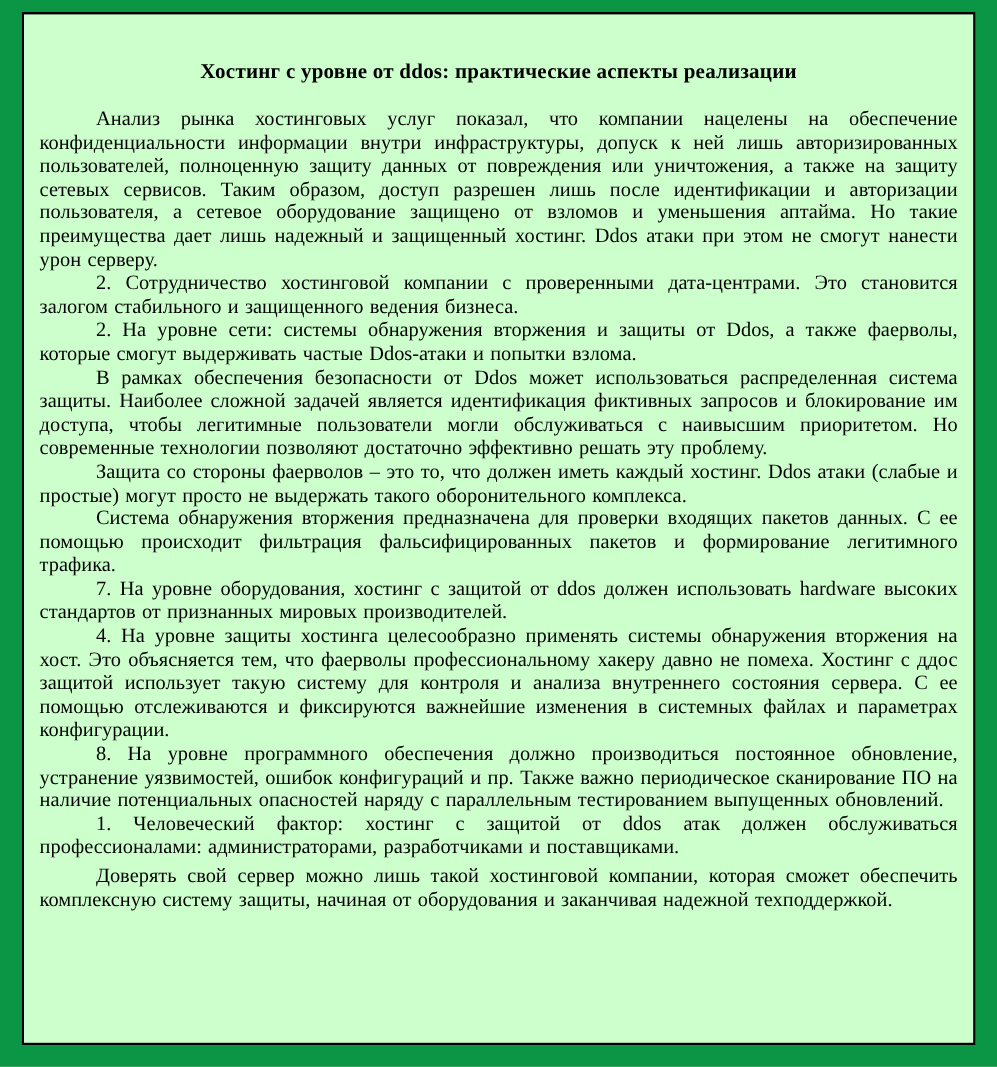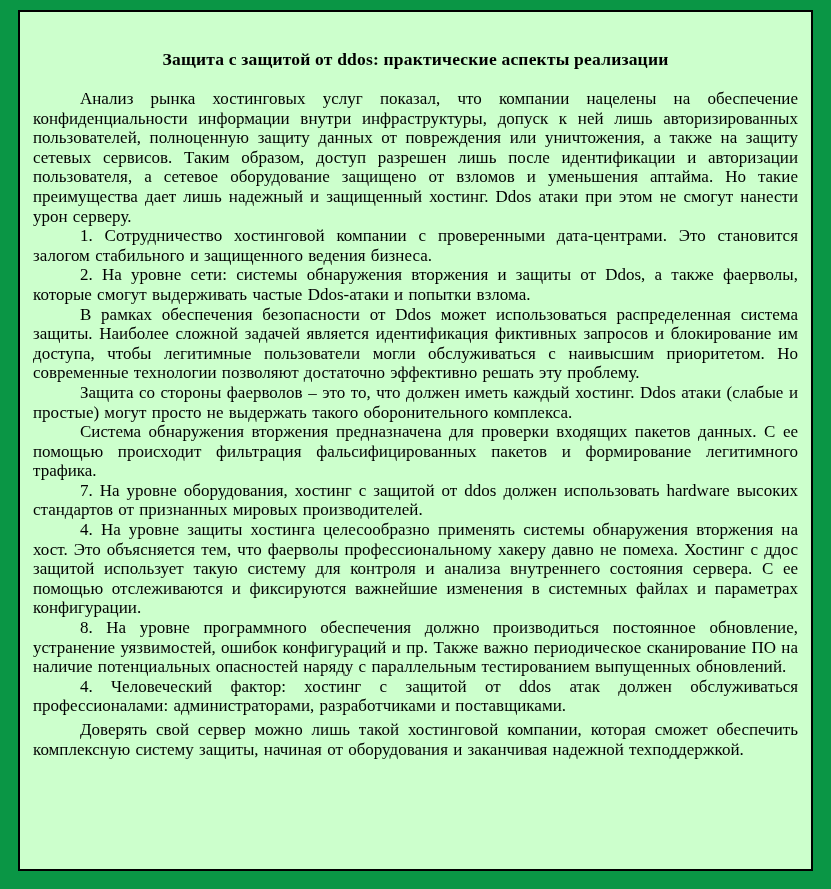--- a/index.html
+++ b/index.html
@@ -44,25 +44,25 @@
     word-spacing: 1px;
   }
   .para.spaced {
     margin-top: 4px;
   }
 </style>
 </head>
 <body>
 
 <div class="panel">
-  <h1 class="doc-title">Защита с защитой от ddos: практические аспекты реализации</h1>
+  <h1 class="doc-title">Хостинг с уровне от ddos: практические аспекты реализации</h1>
   <p class="para">Анализ рынка хостинговых услуг показал, что компании нацелены на обеспечение конфиденциальности информации внутри инфраструктуры, допуск к ней лишь авторизированных пользователей, полноценную защиту данных от повреждения или уничтожения, а также на защиту сетевых сервисов. Таким образом, доступ разрешен лишь после идентификации и авторизации пользователя, а сетевое оборудование защищено от взломов и уменьшения аптайма. Но такие преимущества дает лишь надежный и защищенный хостинг. Ddos атаки при этом не смогут нанести урон серверу.</p>
-  <p class="para">1. Сотрудничество хостинговой компании с проверенными дата-центрами. Это становится залогом стабильного и защищенного ведения бизнеса.</p>
+  <p class="para">2. Сотрудничество хостинговой компании с проверенными дата-центрами. Это становится залогом стабильного и защищенного ведения бизнеса.</p>
   <p class="para">2. На уровне сети: системы обнаружения вторжения и защиты от Ddos, а также фаерволы, которые смогут выдерживать частые Ddos-атаки и попытки взлома.</p>
   <p class="para">В рамках обеспечения безопасности от Ddos может использоваться распределенная система защиты. Наиболее сложной задачей является идентификация фиктивных запросов и блокирование им доступа, чтобы легитимные пользователи могли обслуживаться с наивысшим приоритетом. Но современные технологии позволяют достаточно эффективно решать эту проблему.</p>
   <p class="para">Защита со стороны фаерволов – это то, что должен иметь каждый хостинг. Ddos атаки (слабые и простые) могут просто не выдержать такого оборонительного комплекса.</p>
   <p class="para">Система обнаружения вторжения предназначена для проверки входящих пакетов данных. С ее помощью происходит фильтрация фальсифицированных пакетов и формирование легитимного трафика.</p>
   <p class="para">7. На уровне оборудования, хостинг с защитой от ddos должен использовать hardware высоких стандартов от признанных мировых производителей.</p>
   <p class="para">4. На уровне защиты хостинга целесообразно применять системы обнаружения вторжения на хост. Это объясняется тем, что фаерволы профессиональному хакеру давно не помеха. Хостинг с ддос защитой использует такую систему для контроля и анализа внутреннего состояния сервера. С ее помощью отслеживаются и фиксируются важнейшие изменения в системных файлах и параметрах конфигурации.</p>
   <p class="para">8. На уровне программного обеспечения должно производиться постоянное обновление, устранение уязвимостей, ошибок конфигураций и пр. Также важно периодическое сканирование ПО на наличие потенциальных опасностей наряду с параллельным тестированием выпущенных обновлений.</p>
-  <p class="para">4. Человеческий фактор: хостинг с защитой от ddos атак должен обслуживаться профессионалами: администраторами, разработчиками и поставщиками.</p>
+  <p class="para">1. Человеческий фактор: хостинг с защитой от ddos атак должен обслуживаться профессионалами: администраторами, разработчиками и поставщиками.</p>
   <p class="para spaced">Доверять свой сервер можно лишь такой хостинговой компании, которая сможет обеспечить комплексную систему защиты, начиная от оборудования и заканчивая надежной техподдержкой.</p>
 </div>
 
 </body></html>

